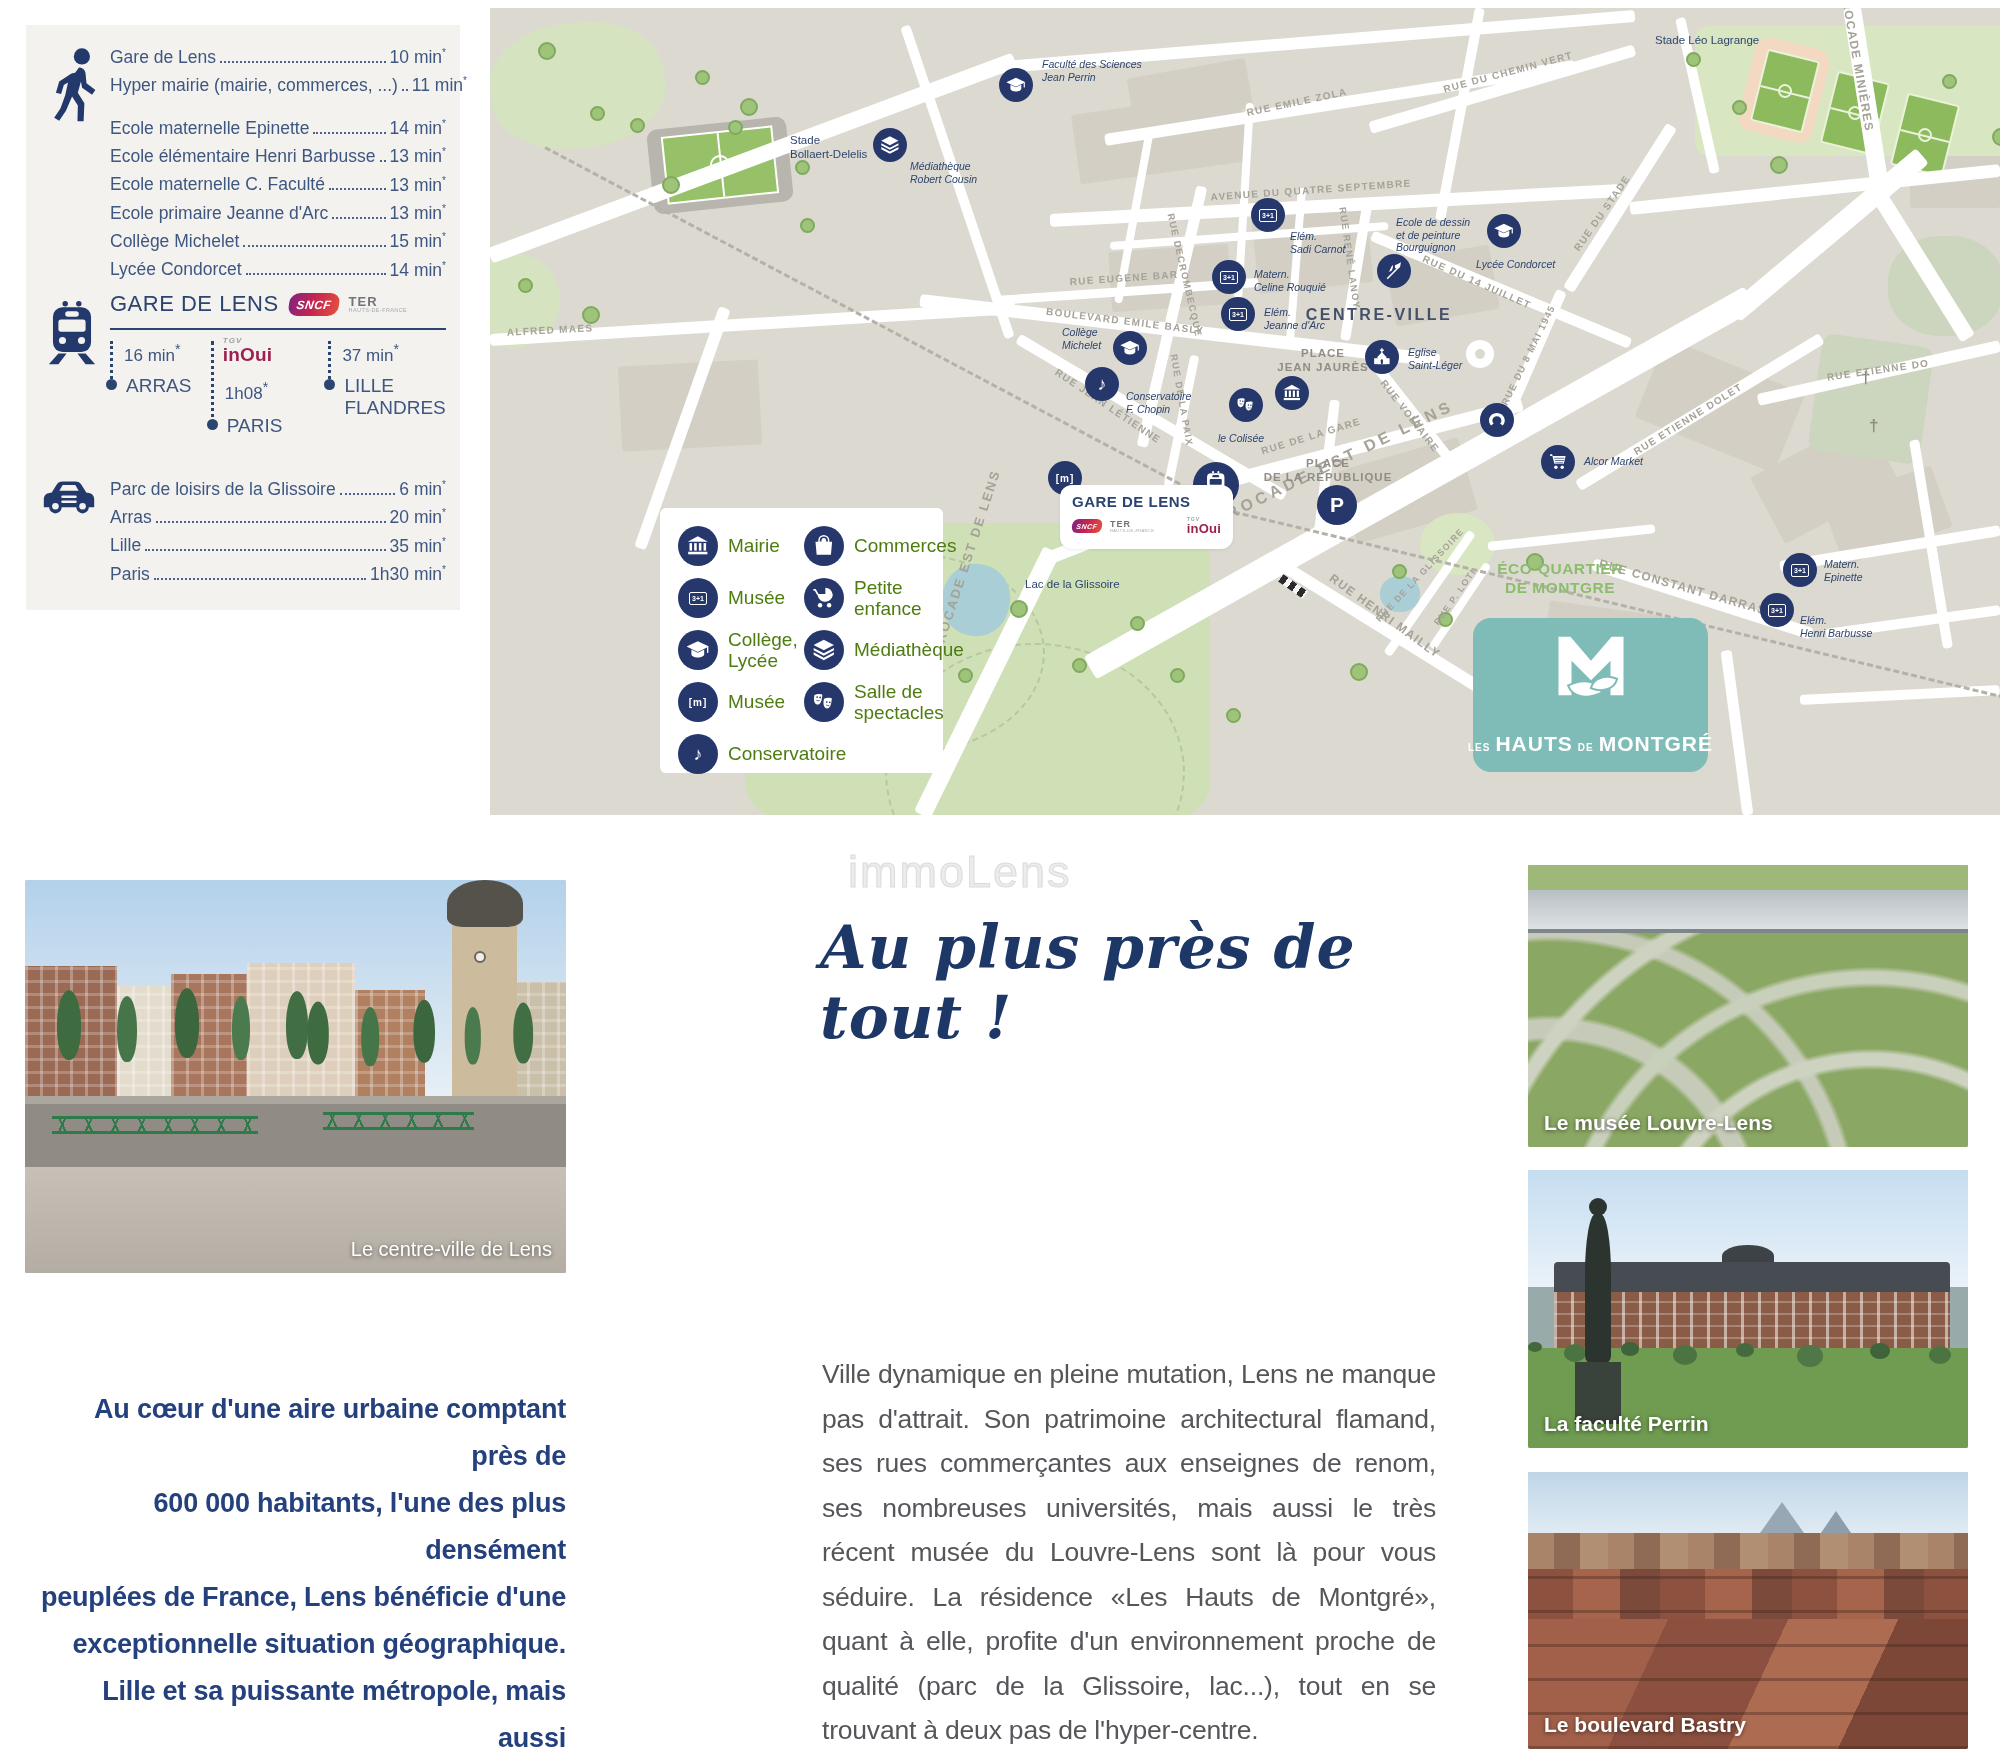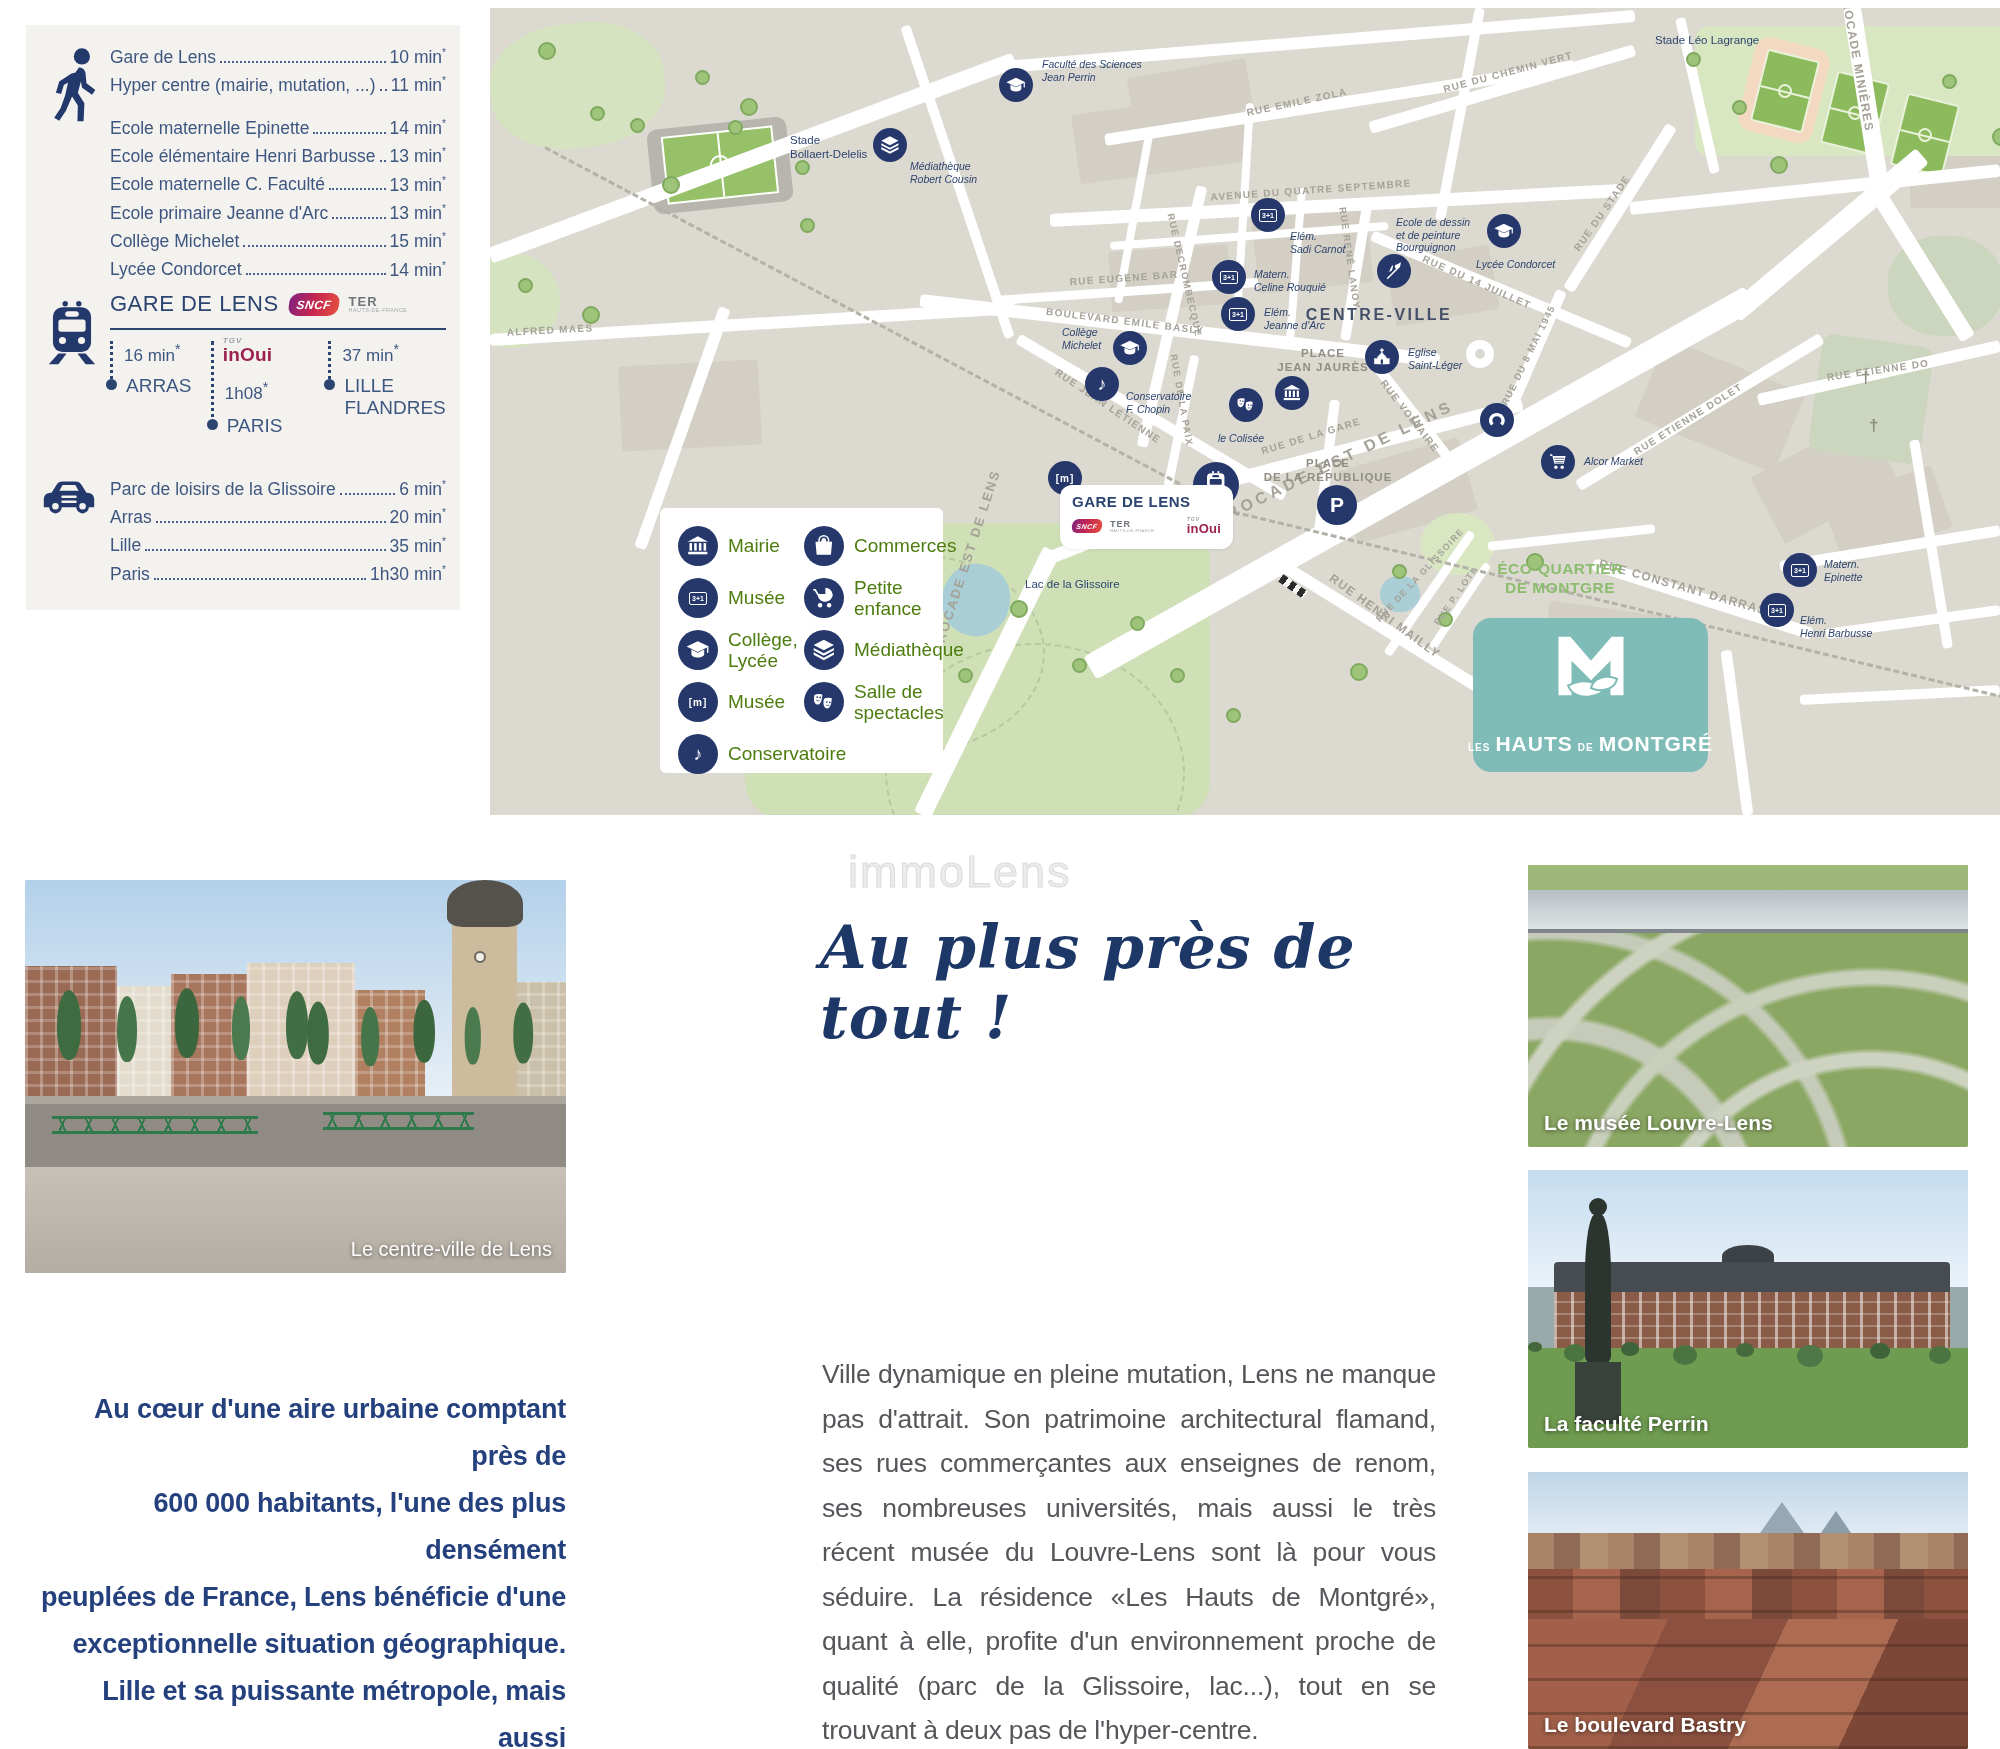--- a/index.html
+++ b/index.html
@@ -164,21 +164,21 @@
         <path fill="#23386b" d="M13 10.5c1.8 0 3.2 1.2 3.4 3l.5 5.2 4.6 3.6-1.7 2.4-5.2-3.6-.6-3.2-1.6 5.8 3.4 5.4-.4 9.4h-3.2l.2-8.2-3-4.6-3.2 7.4-3.5 5.2-2.6-1.6 3.3-5 2.4-6.6 1.5-6.8-2.2 1.4-1.4 4.6-2.7-.6 1.7-5.8 4.8-3.2c1.2-.8 2.4-1.4 3.5-1.4z"></path>
       </svg>
     </div>
     <div id="walk-a" class="rows">
         <div class="row">
           <span class="lbl">Gare de Lens</span>
           <span class="dots"></span>
           <span class="tm">10 min<sup>*</sup></span>
         </div>
         <div class="row">
-          <span class="lbl">Hyper centre (mairie, mutation, ...)</span>
+          <span class="lbl">Hyper mairie (mairie, commerces, ...)</span>
           <span class="dots"></span>
           <span class="tm">11 min<sup>*</sup></span>
         </div>
       </div>
     <div id="walk-b" class="rows">
         <div class="row">
           <span class="lbl">Ecole maternelle Epinette</span>
           <span class="dots"></span>
           <span class="tm">14 min<sup>*</sup></span>
         </div>

